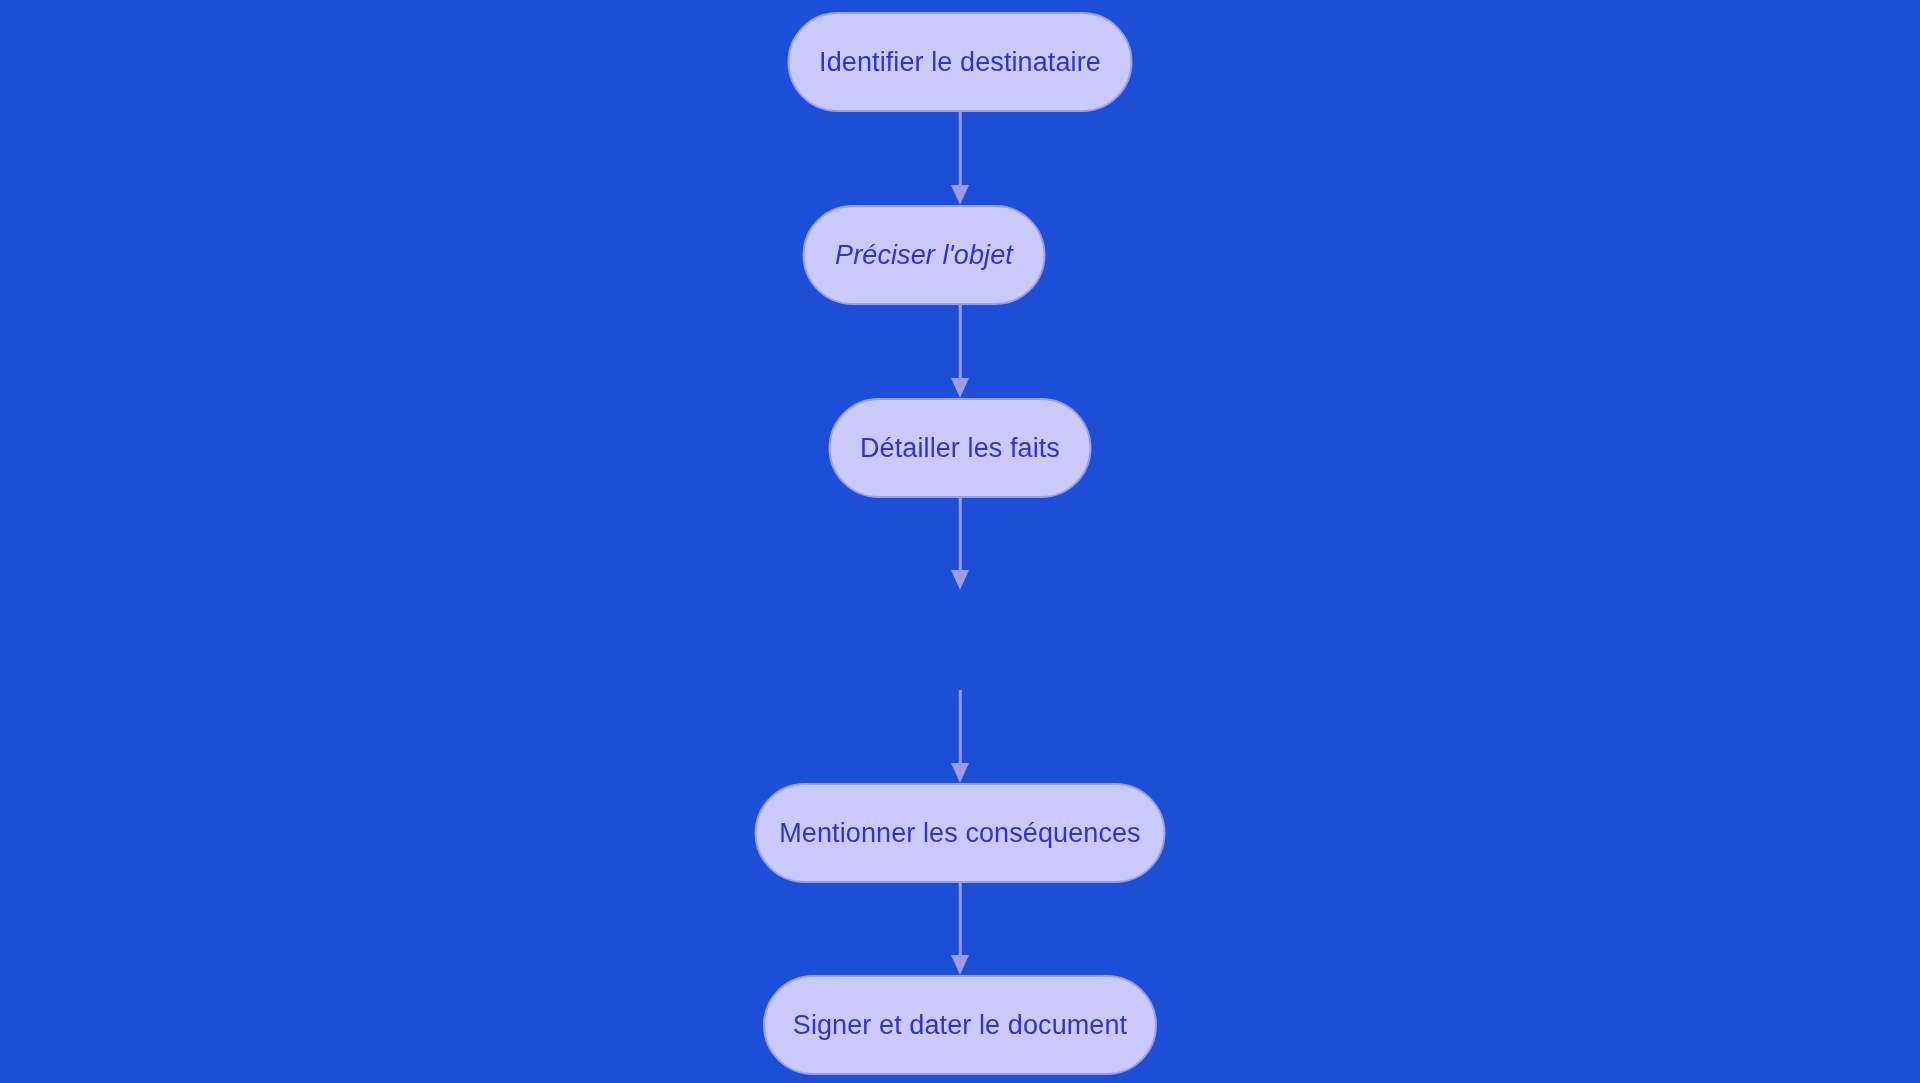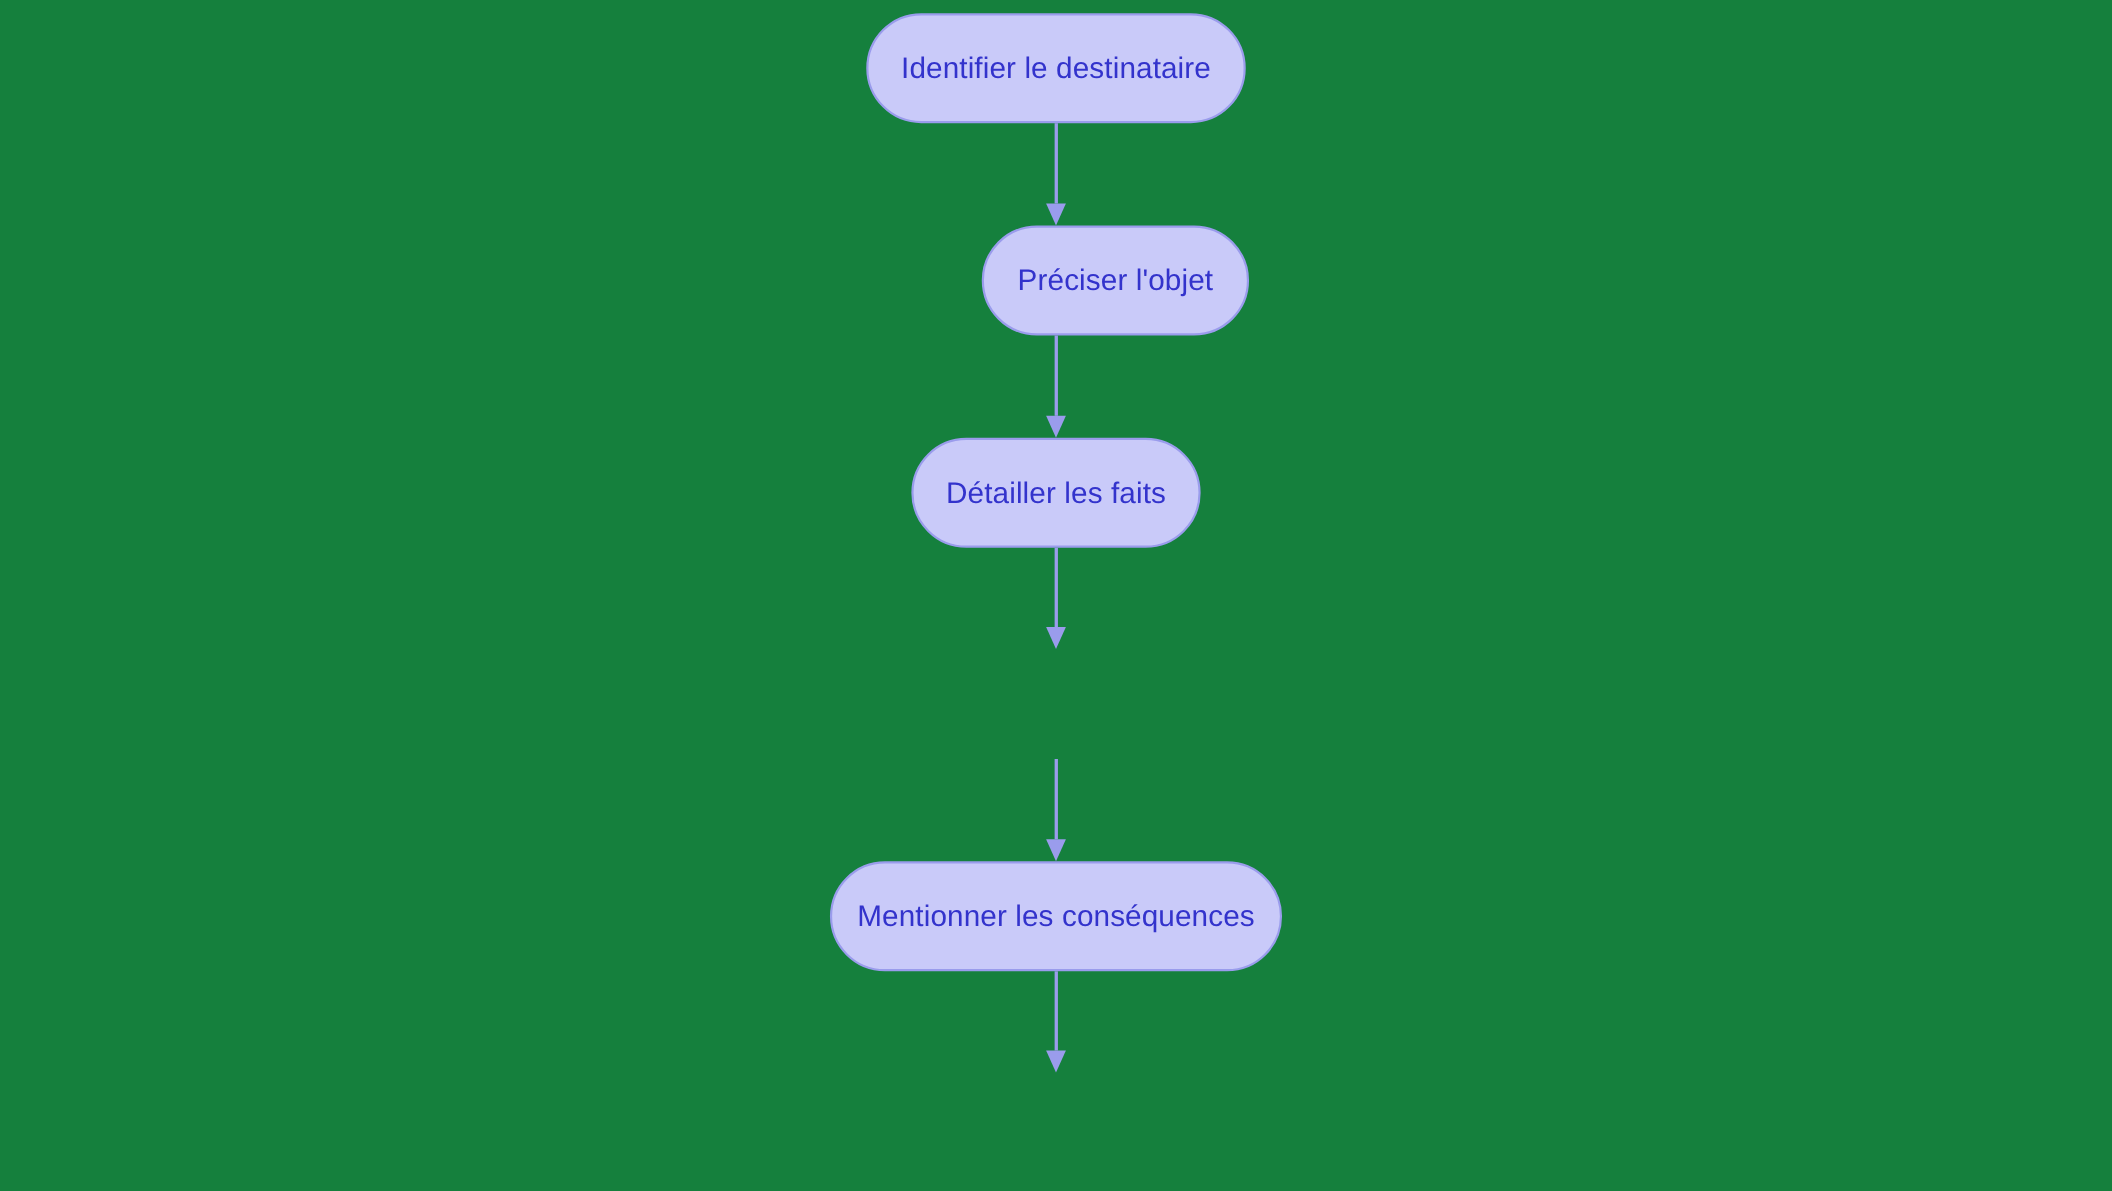--- a/index.html
+++ b/index.html
@@ -10,21 +10,21 @@
   body {
     width: 1920px;
     height: 1083px;
     font-family: "Liberation Sans", sans-serif;
     overflow: hidden;
   }
   #flowchart-canvas {
     position: relative;
     width: 1920px;
     height: 1083px;
-    background: #15803d;
+    background: #1d4ed8;
   }
   .node {
     position: absolute;
     box-sizing: border-box;
     height: 100px;
     transform: translateX(-50%);
     background: #c9caf9;
     border: 2px solid #9a9cec;
     border-radius: 50px;
     display: flex;
@@ -87,23 +87,26 @@
     <div class="edge-head" style="top: 73px;"></div>
   </div>
   <div class="edge" style="left: 960px; top: 883px; height: 92px;">
     <div class="edge-line" style="height: 72px;"></div>
     <div class="edge-head" style="top: 72px;"></div>
   </div>
 
   <div class="node" style="left: 960px; top: 12px; width: 345px;">
     <span class="node-label">Identifier le destinataire</span>
   </div>
-  <div class="node" style="left: 1014px; top: 205px; width: 243px;">
+  <div class="node" style="left: 924px; top: 205px; width: 243px; font-style: italic;">
     <span class="node-label">Préciser l'objet</span>
   </div>
   <div class="node" style="left: 960px; top: 398px; width: 263px;">
     <span class="node-label">Détailler les faits</span>
   </div>
   <div class="node" style="left: 960px; top: 783px; width: 411px; text-align: right;">
     <span class="node-label">Mentionner les conséquences</span>
   </div>
+  <div class="node" style="left: 960px; top: 975px; width: 394px;">
+    <span class="node-label">Signer et dater le document</span>
+  </div>
 
 </div>
 
 </body></html>

